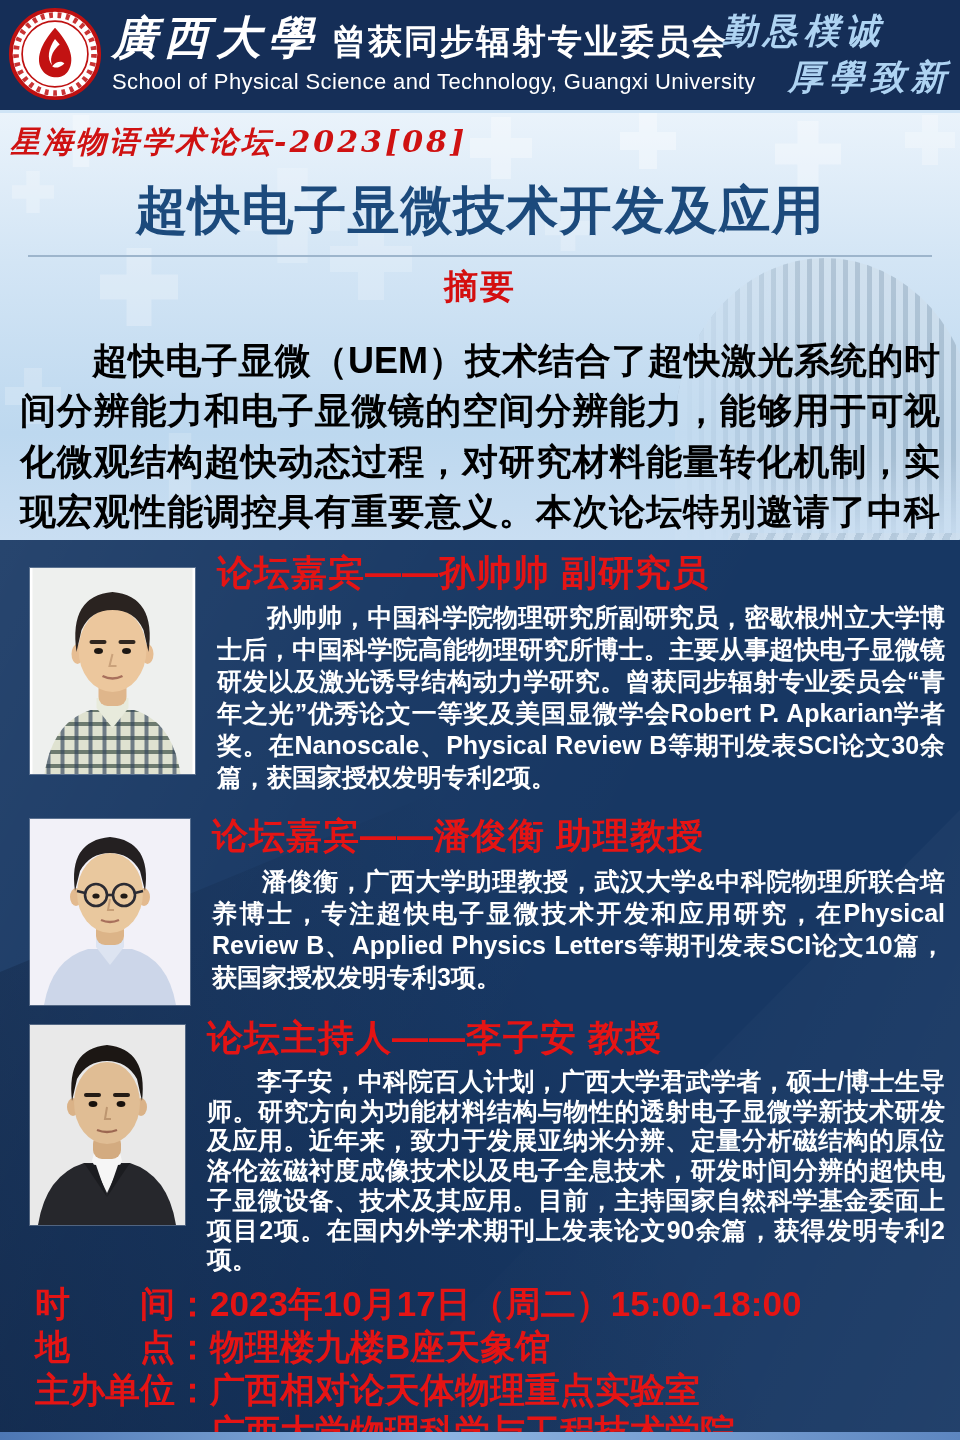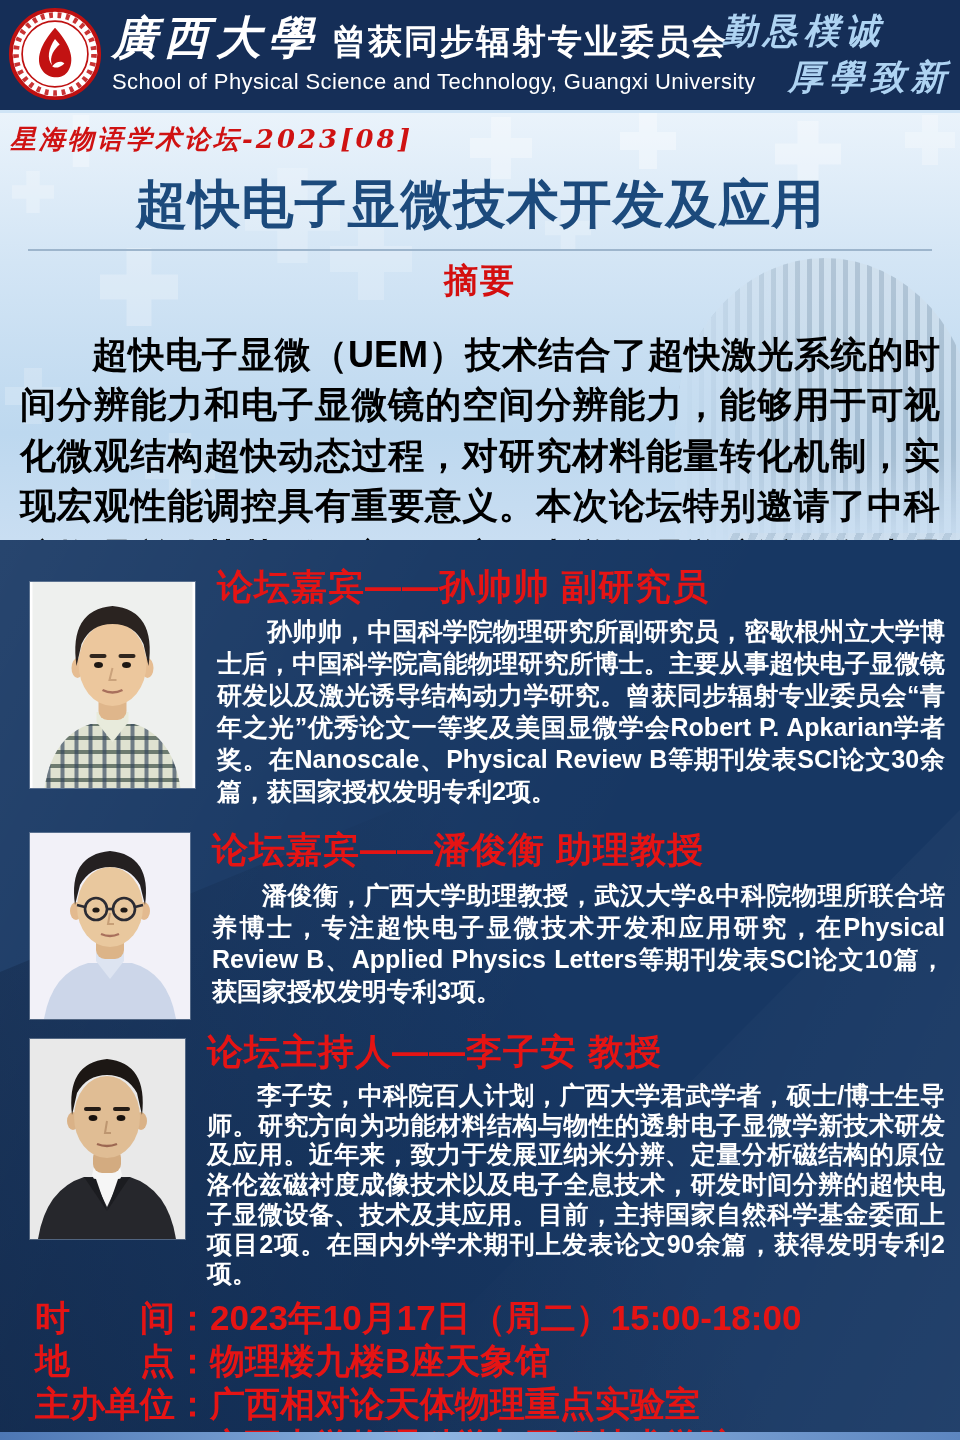--- a/index.html
+++ b/index.html
@@ -48,21 +48,21 @@
                linear-gradient(0deg,rgba(207,226,244,.9) 0%,rgba(207,226,244,0) 30%);
   }
   .dome-base{
     position:absolute;right:0;top:420px;width:280px;height:120px;opacity:.30;
     background:repeating-linear-gradient(115deg,#8aa0b2 0 7px,#d5dfe8 7px 16px);
     clip-path:polygon(18% 0,100% 0,100% 100%,0 100%);
   }
   .forum-label{
     position:relative;z-index:2;padding:9px 0 0 10px;color:#cf1212;
     font-family:"DejaVu Serif",serif;font-style:italic;font-weight:bold;
-    font-size:26px;letter-spacing:3px;
+    font-size:30px;letter-spacing:3px;
   }
   .title{
     position:relative;z-index:2;margin:13px 0 0;text-align:center;
     color:#1c4a7c;font-size:52px;font-weight:bold;letter-spacing:1px;
   }
   .title-rule{position:relative;z-index:2;height:2px;background:#9db5cc;margin:9px 28px 0;}
   .abstract-heading{
     position:relative;z-index:2;margin:7px 0 0;text-align:center;
     color:#d40f0f;font-size:34px;font-weight:bold;letter-spacing:2px;
   }
@@ -79,21 +79,21 @@
     position:absolute;inset:0;pointer-events:none;
     background:linear-gradient(62deg,rgba(8,22,46,.38),rgba(8,22,46,0) 55%);
     clip-path:polygon(0 48%,100% 4%,100% 100%,0 100%);
   }
   .deco-b{
     position:absolute;inset:0;pointer-events:none;
     background:linear-gradient(295deg,rgba(255,255,255,.05),rgba(255,255,255,0) 45%);
     clip-path:polygon(35% 100%,100% 30%,100% 100%);
   }
   .person{position:relative;display:flex;align-items:flex-start;padding:0 15px 0 30px;}
-  .p1{margin-top:26px;}
+  .p1{margin-top:12px;}
   .p2{margin-top:22px;}
   .p3{margin-top:12px;}
   .photo{flex:none;background:#fff;box-shadow:0 0 0 1px rgba(255,255,255,.25);}
   .photo svg{display:block;width:100%;height:100%;}
   .photo-1{width:165px;height:206px;margin-top:16px;}
   .photo-2{width:160px;height:186px;margin-top:4px;}
   .photo-3{width:155px;height:200px;margin-top:8px;}
   .person-text{flex:1;margin-left:22px;}
   .person-heading{
     margin:0 0 7px;color:#e51414;font-size:36px;font-weight:bold;letter-spacing:1px;line-height:1.18;

